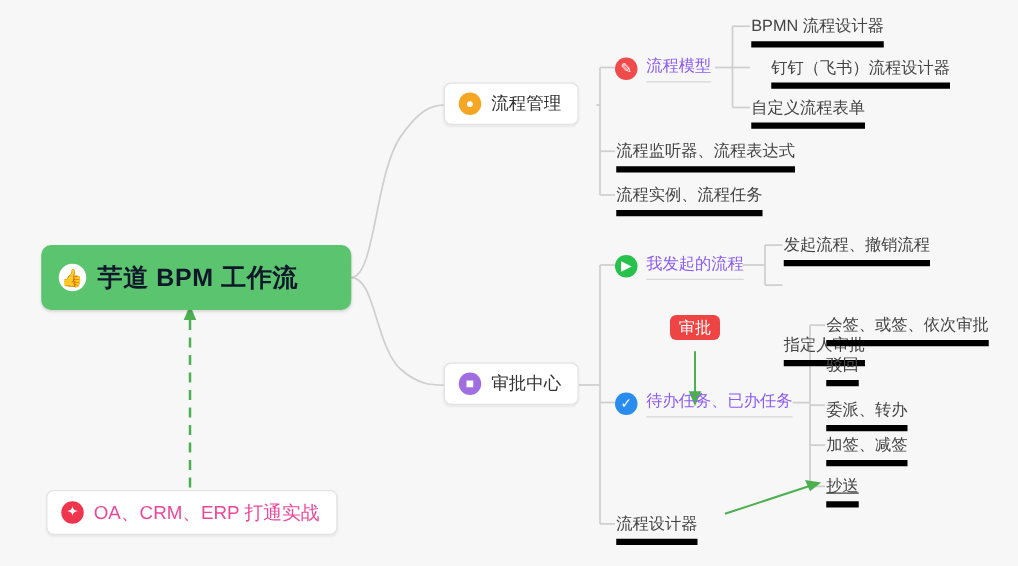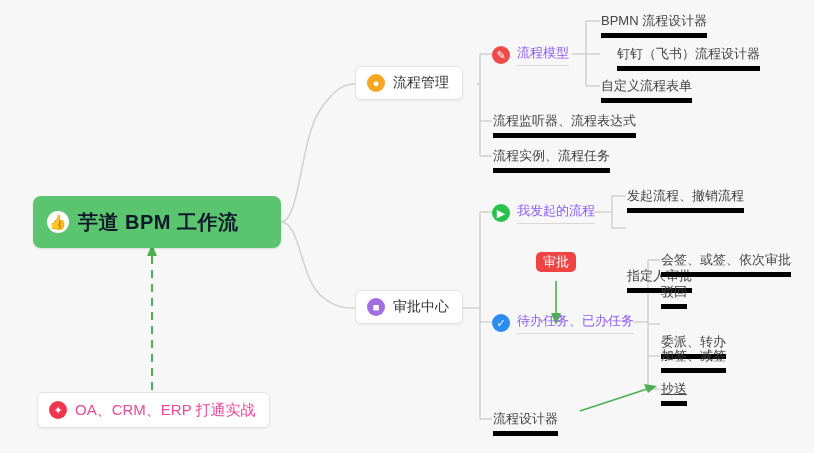--- a/index.html
+++ b/index.html
@@ -164,21 +164,21 @@
   <div class="leaf ul" style="left:627px;top:187px;">发起流程、撤销流程</div>
   <div class="leaf ul" style="left:627px;top:219px;margin-top:48px;">指定人审批</div>
 
   <div class="leaf-with-icon" style="left:492px;top:312px;">
     <span class="cicon ic-blue">✓</span>
     <span class="txt ul">待办任务、已办任务</span>
   </div>
 
   <div class="leaf ul" style="left:661px;top:251px;">会签、或签、依次审批</div>
   <div class="leaf ul" style="left:661px;top:283px;">驳回</div>
-  <div class="leaf ul" style="left:661px;top:333px;">委派、转办</div>
+  <div class="leaf ul" style="left:661px;top:319px;">委派、转办</div>
   <div class="leaf ul" style="left:661px;top:347px;">加签、减签</div>
   <div class="leaf ul leaf-chaosong" style="left:661px;top:380px;">抄送</div>
 
   <div class="leaf ul" style="left:493px;top:410px;">流程设计器</div>
 
   <div class="pill-approval">审批</div>
 
   <div class="node card card-oa">
     <span class="cicon ic-star">✦</span>
     <span class="label">OA、CRM、ERP 打通实战</span>

